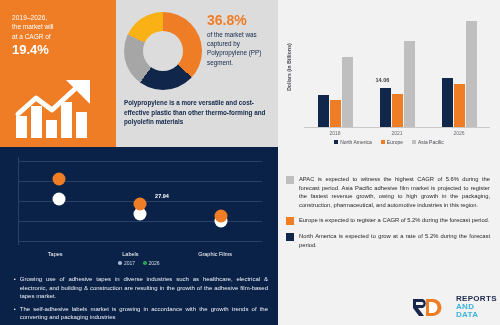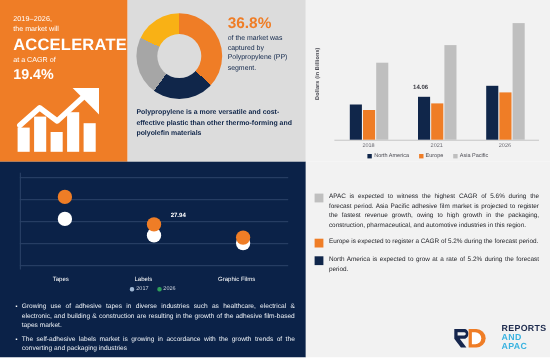--- a/index.html
+++ b/index.html
@@ -94,21 +94,20 @@
 </style>
 </head>
 <body>
 
 <div id="page">
 
   <div class="orange-panel">
     <div class="op-text">
       <div class="op-l1">2019–2026,</div>
       <div class="op-l2">the market will</div>
-      <div class="op-big">ACCELERATE</div>
       <div class="op-l3">at a CAGR of</div>
       <div class="op-pct">19.4%</div>
     </div>
     <div class="arrow-wrap">
       <svg viewBox="0 0 92 62" width="92" height="62">
         <rect x="2" y="38" width="11" height="22" fill="#ffffff"></rect>
         <rect x="17" y="28" width="11" height="32" fill="#ffffff"></rect>
         <rect x="32" y="42" width="11" height="18" fill="#ffffff"></rect>
         <rect x="47" y="24" width="11" height="36" fill="#ffffff"></rect>
         <rect x="62" y="34" width="11" height="26" fill="#ffffff"></rect>
@@ -237,17 +236,17 @@
   <div class="logo">
     <div class="logo-mark">
       <svg viewBox="0 0 30 19" width="30" height="19">
         <path d="M1 1 H11 a5 5 0 0 1 0 9 H6 l6 8 H7 L1 10 Z M4 4 V7 H10 a1.5 1.5 0 0 0 0 -3 Z" fill="#16264d"></path>
         <path d="M14 1 H21 a8.5 8.5 0 0 1 0 17 H14 Z" fill="#ef7d26"></path>
         <path d="M17 4 V15 H20 a5.5 5.5 0 0 0 0 -11 Z" fill="#ffffff"></path>
       </svg>
     </div>
     <div class="logo-txt">
       <div class="lt1">REPORTS</div>
-      <div class="lt2">AND APAC</div>
+      <div class="lt2">AND DATA</div>
     </div>
   </div>
 
 </div>
 
 </body></html>

